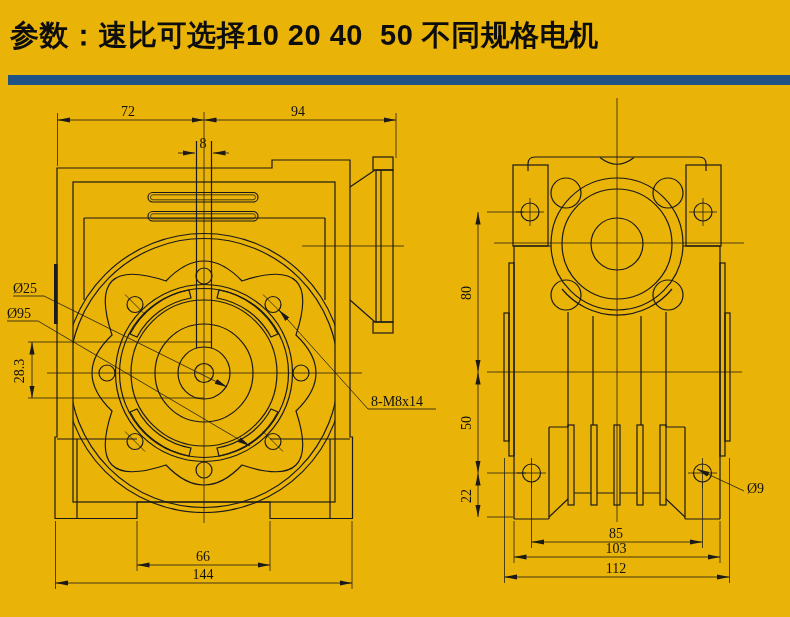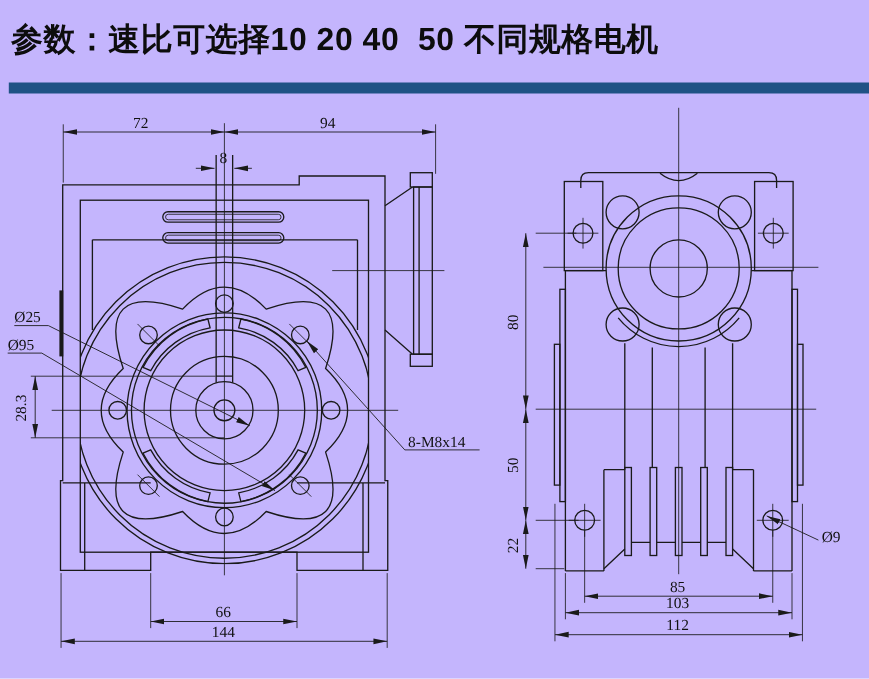--- a/index.html
+++ b/index.html
@@ -1,16 +1,16 @@
 <!DOCTYPE html>
 <html><head>
 <meta charset="utf-8">
 <style>
   html,body{margin:0;padding:0;background:#ffffff;}
-  #stage{position:relative;width:790px;height:617px;background:#c4b5fd;overflow:hidden;
+  #stage{position:relative;width:790px;height:617px;background:#eab308;overflow:hidden;
          font-family:"Liberation Sans",sans-serif;}
   #title{position:absolute;left:10px;top:16px;width:770px;font-size:29px;font-weight:bold;
          color:#0d0d0d;white-space:pre;letter-spacing:0.5px;}
   #accent-bar{position:absolute;left:8px;top:75px;width:782px;height:10px;}
   svg{position:absolute;left:0;top:0;}
   .obj{stroke:#1a1a1a;stroke-width:1.2;fill:none;}
   .thin{stroke:#1a1a1a;stroke-width:0.75;fill:none;}
   .dim{stroke:#1a1a1a;stroke-width:0.8;fill:none;}
   .fillb{fill:#1a1a1a;stroke:none;}
   text.dt{font-family:"Liberation Serif",serif;font-size:14px;fill:#111;}

